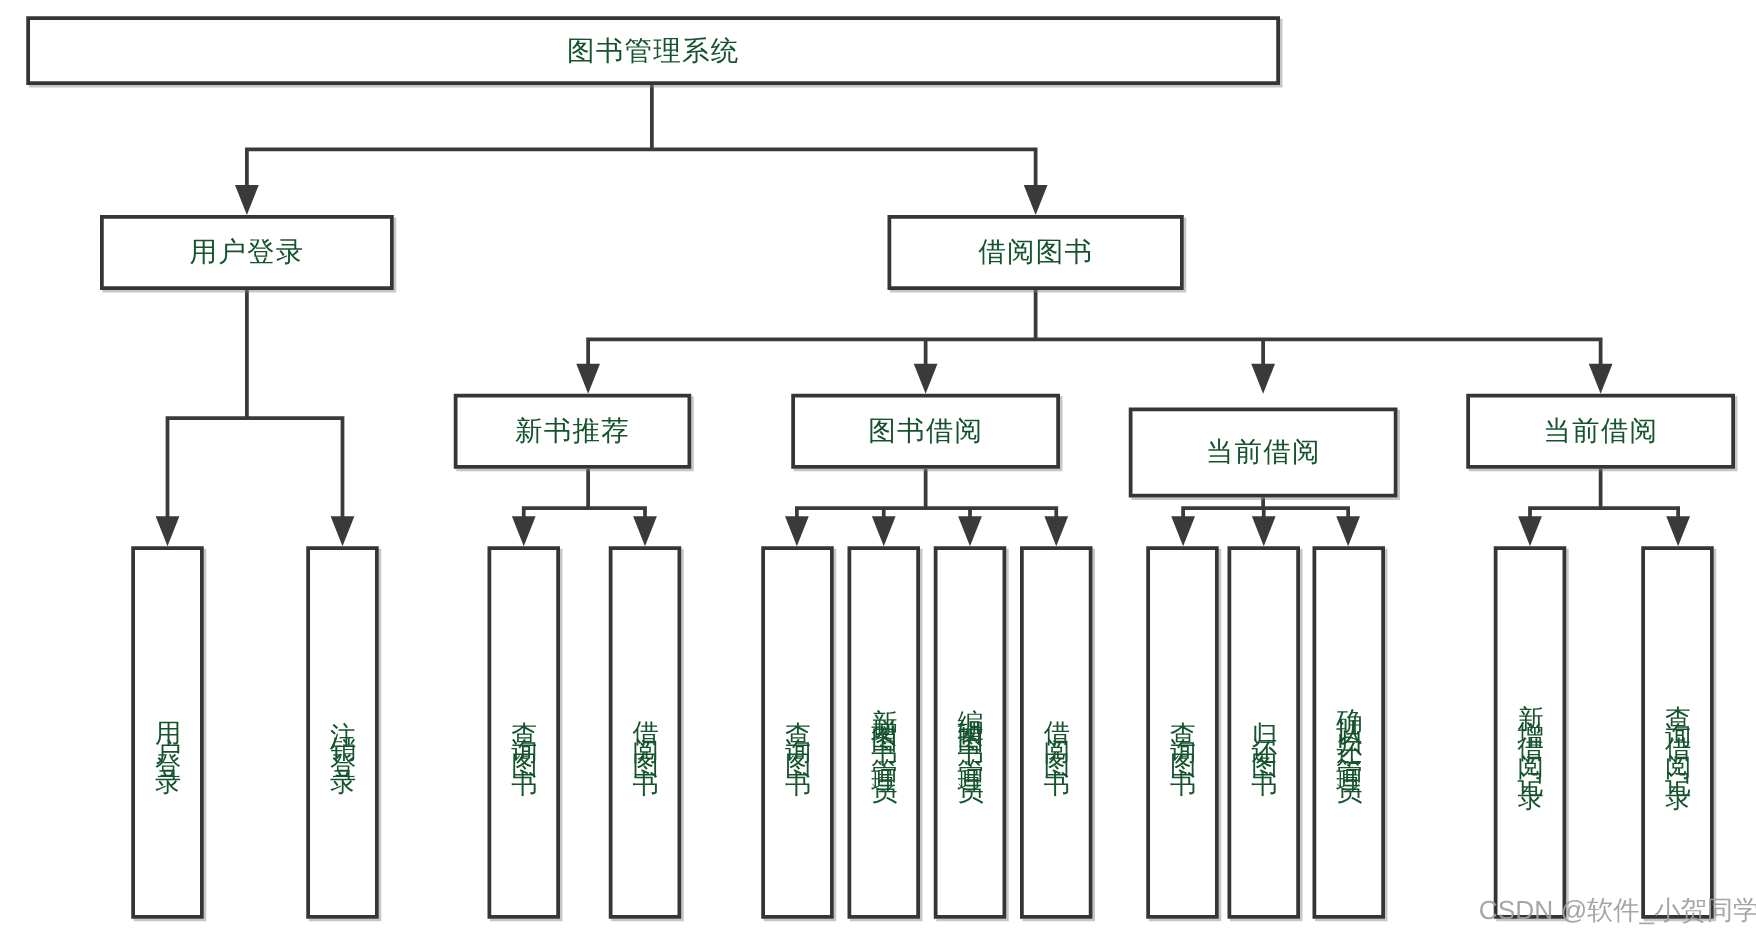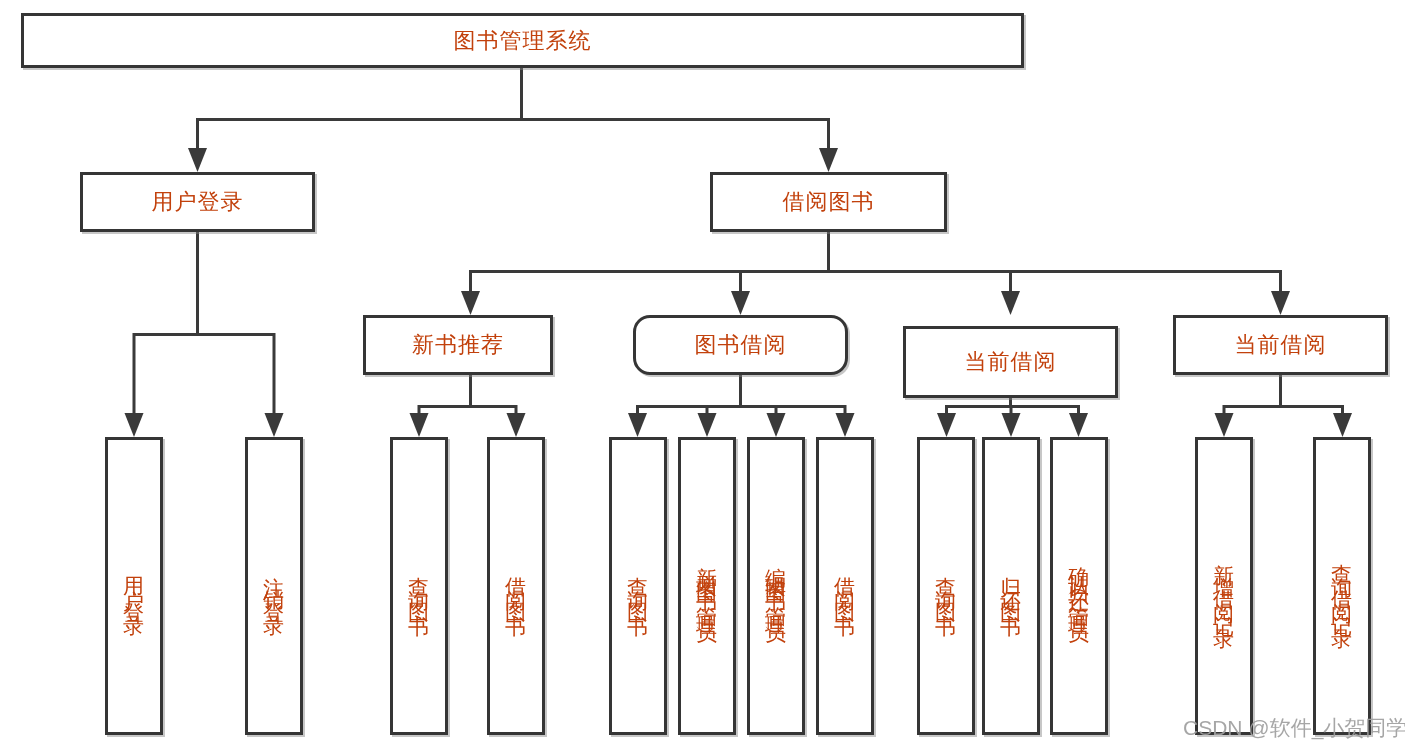--- a/index.html
+++ b/index.html
@@ -11,42 +11,42 @@
     overflow:hidden;
   }
   #connectors{position:absolute;left:0;top:0;width:1405px;height:747px;pointer-events:none;}
   .box{
     position:absolute;
     box-sizing:border-box;
     background:#ffffff;
     border:3px solid #353535;
     box-shadow:2px 2px 0 rgba(130,130,130,0.45);
     display:flex;align-items:center;justify-content:center;
-    color:#c2410c;
+    color:#14532d;
     font-size:22px;
     letter-spacing:1px;
     z-index:2;
   }
   .vtext{
     writing-mode:vertical-rl;
     text-orientation:mixed;
     font-size:21px;
     letter-spacing:13px;
     line-height:1;
     white-space:nowrap;
   }
   .vtext.long{letter-spacing:8px;}
   
   #b-root{left:21px;top:13px;width:1003px;height:55px;}
   
   #b-userlogin{left:80px;top:172px;width:235px;height:60px;}
   #b-bookmgmt{left:710px;top:172px;width:237px;height:60px;}
   
   #b-newrec{left:363px;top:315px;width:190px;height:60px;}
-  #b-borrow{left:633px;top:315px;width:215px;height:60px;border-radius:17px;}
+  #b-borrow{left:633px;top:315px;width:215px;height:60px;}
   #b-current{left:903px;top:326px;width:215px;height:72px;}
   #b-record{left:1173px;top:315px;width:215px;height:60px;}
   
   .leaf{top:437px;width:58px;height:298px;}
   #l1{left:105px;}  #l2{left:245px;}
   #l3{left:390px;}  #l4{left:487px;}
   #l5{left:609px;}  #l6{left:678px;} #l7{left:747px;} #l8{left:816px;}
   #l9{left:917px;}  #l10{left:982px;} #l11{left:1050px;}
   #l12{left:1195px;} #l13{left:1313px;}
   .watermark{

